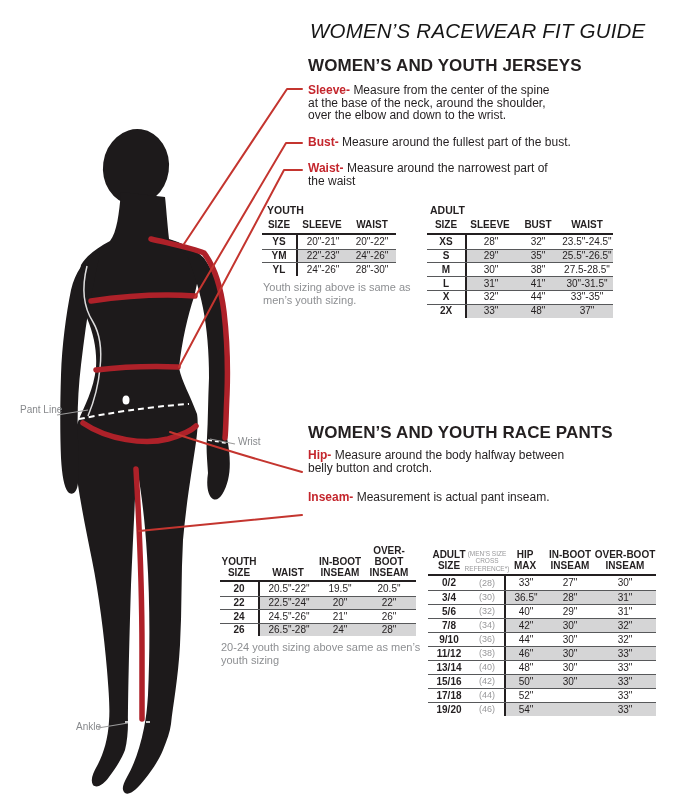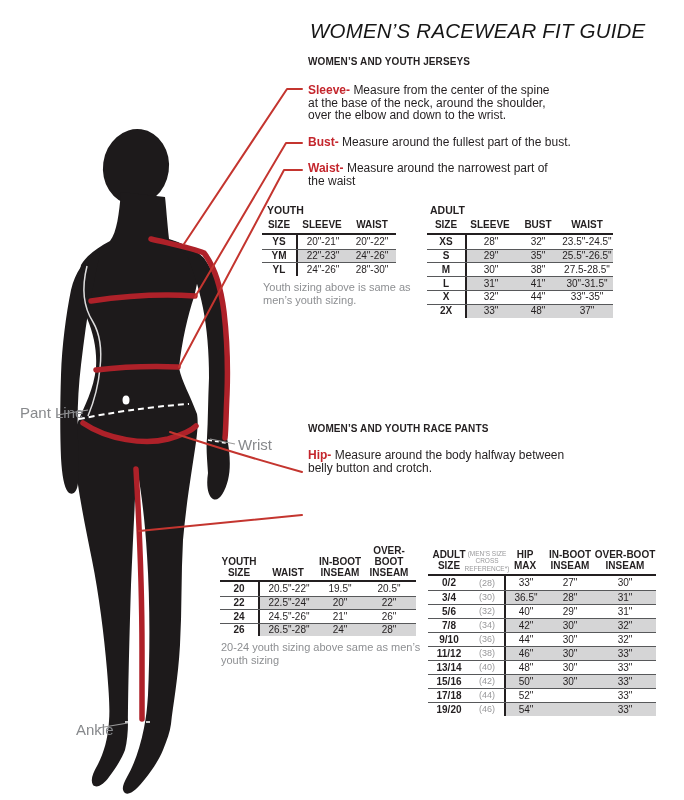--- a/index.html
+++ b/index.html
@@ -4,33 +4,33 @@
 <style>
   html,body{margin:0;padding:0;background:#fff;}
   *{box-sizing:border-box;}
   #canvas{position:relative;width:684px;height:800px;background:#fff;overflow:hidden;
           font-family:"Liberation Sans", sans-serif;color:#231f20;}
   #figure-svg{position:absolute;left:0;top:0;}
 
   .abs{position:absolute;}
   #h-title{left:310px;top:19px;width:340px;font-size:20.5px;font-weight:normal;font-style:italic;
            letter-spacing:.2px;color:#161616;white-space:nowrap;}
-  .sec-heading{font-size:10px;font-weight:bold;color:#231f20;white-space:nowrap;letter-spacing:.1px;}
+  .sec-heading{font-size:17px;font-weight:bold;color:#231f20;white-space:nowrap;letter-spacing:.1px;}
   #h-jerseys{left:308px;top:56px;}
   #h-pants{left:308px;top:423px;}
 
   .mblock{font-size:12px;line-height:12.6px;color:#231f20;}
   .mlabel{color:#c4262d;font-weight:bold;}
   #m-sleeve{left:308px;top:84px;width:252px;}
   #m-bust{left:308px;top:136px;width:290px;}
   #m-waist{left:308px;top:162px;width:240px;}
   #m-hip{left:308px;top:449px;width:262px;}
   #m-inseam{left:308px;top:491px;width:300px;}
 
-  .figlabel{font-size:15px;color:#87898c;white-space:nowrap;}
+  .figlabel{font-size:10px;color:#87898c;white-space:nowrap;}
   #fl-pant{left:20px;top:404px;}
   #fl-wrist{left:238px;top:436px;}
   #fl-ankle{left:76px;top:721px;}
 
   .tbl-label{font-size:10.5px;font-weight:bold;color:#231f20;}
   #lbl-yj{left:267px;top:204px;}
   #lbl-aj{left:430px;top:204px;}
 
   .note{font-size:11px;color:#8d8f92;line-height:1.2;}
   #note-yj{left:263px;top:281px;width:152px;}
@@ -148,20 +148,24 @@
     <span>Measure from the center of the spine at the base of the neck, around the shoulder, over the elbow and down to the wrist.</span>
   </div>
   <div id="m-waist" class="abs mblock">
     <span class="mlabel">Waist-</span>
     <span>Measure around the narrowest part of the waist</span>
   </div>
   <div id="m-hip" class="abs mblock">
     <span class="mlabel">Hip-</span>
     <span>Measure around the body halfway between belly button and crotch.</span>
   </div>
+  <div id="m-inseam" class="abs mblock">
+    <span class="mlabel">Inseam-</span>
+    <span>Measurement is actual pant inseam.</span>
+  </div>
 
   <div id="fl-pant" class="abs figlabel">Pant Line</div>
   <div id="fl-wrist" class="abs figlabel">Wrist</div>
   <div id="fl-ankle" class="abs figlabel">Ankle</div>
 
   <div id="lbl-yj" class="abs tbl-label">YOUTH</div>
   <div id="tbl-yj" class="tbl t-youth_jersey">
       <div class="tr head">
         <div class="th c0">SIZE</div>
         <div class="th c1">SLEEVE</div>

